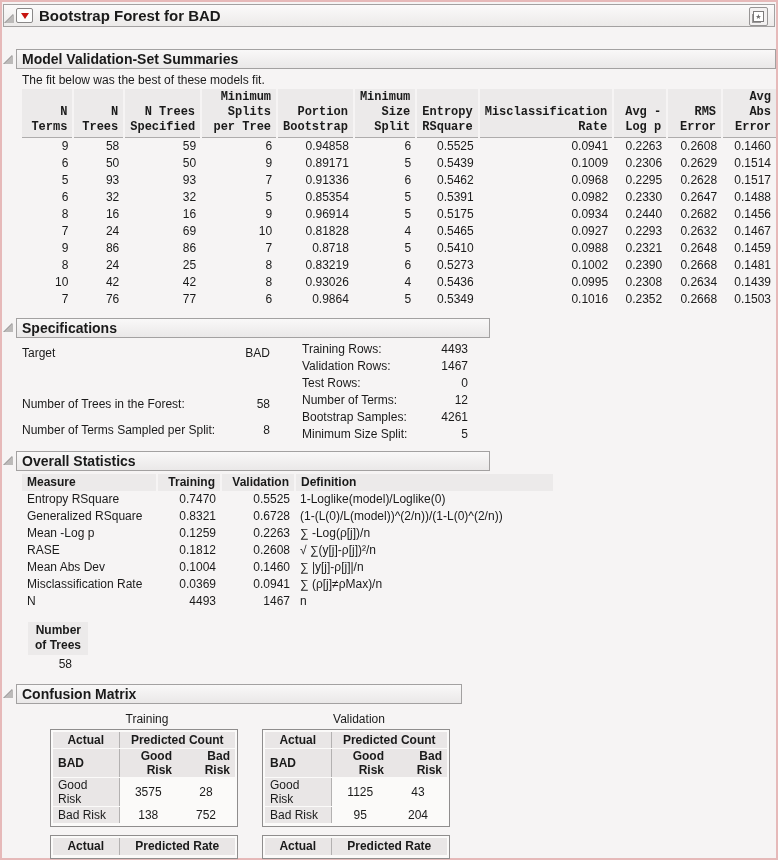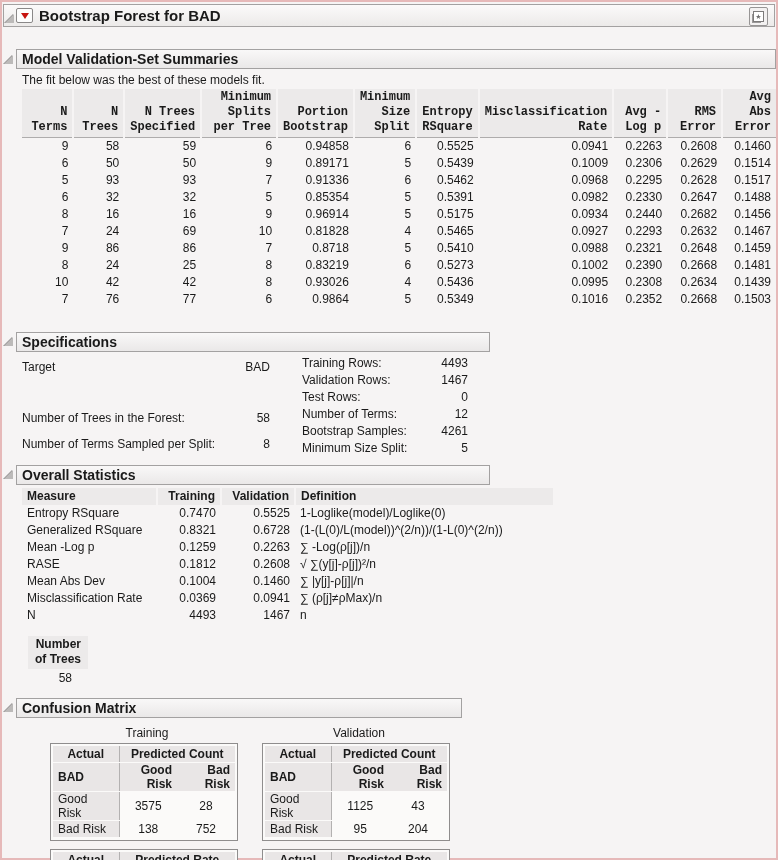--- a/index.html
+++ b/index.html
@@ -351,21 +351,21 @@
           <td>5</td>
           <td>0.5349</td>
           <td>0.1016</td>
           <td>0.2352</td>
           <td>0.2668</td>
           <td>0.1503</td>
         </tr>
       </tbody>
   </table>
 
-  <div class="section-head" style="margin-top:24px;">
+  <div class="section-head" style="margin-top:10px;">
     <span class="tri"></span>
     <div class="head-box" style="width:474px;">
       <span>Specifications</span>
     </div>
   </div>
   <div class="spec-wrap">
     <table class="spec-table spec-left">
       <tbody>
           <tr>
             <td>Target</td>

